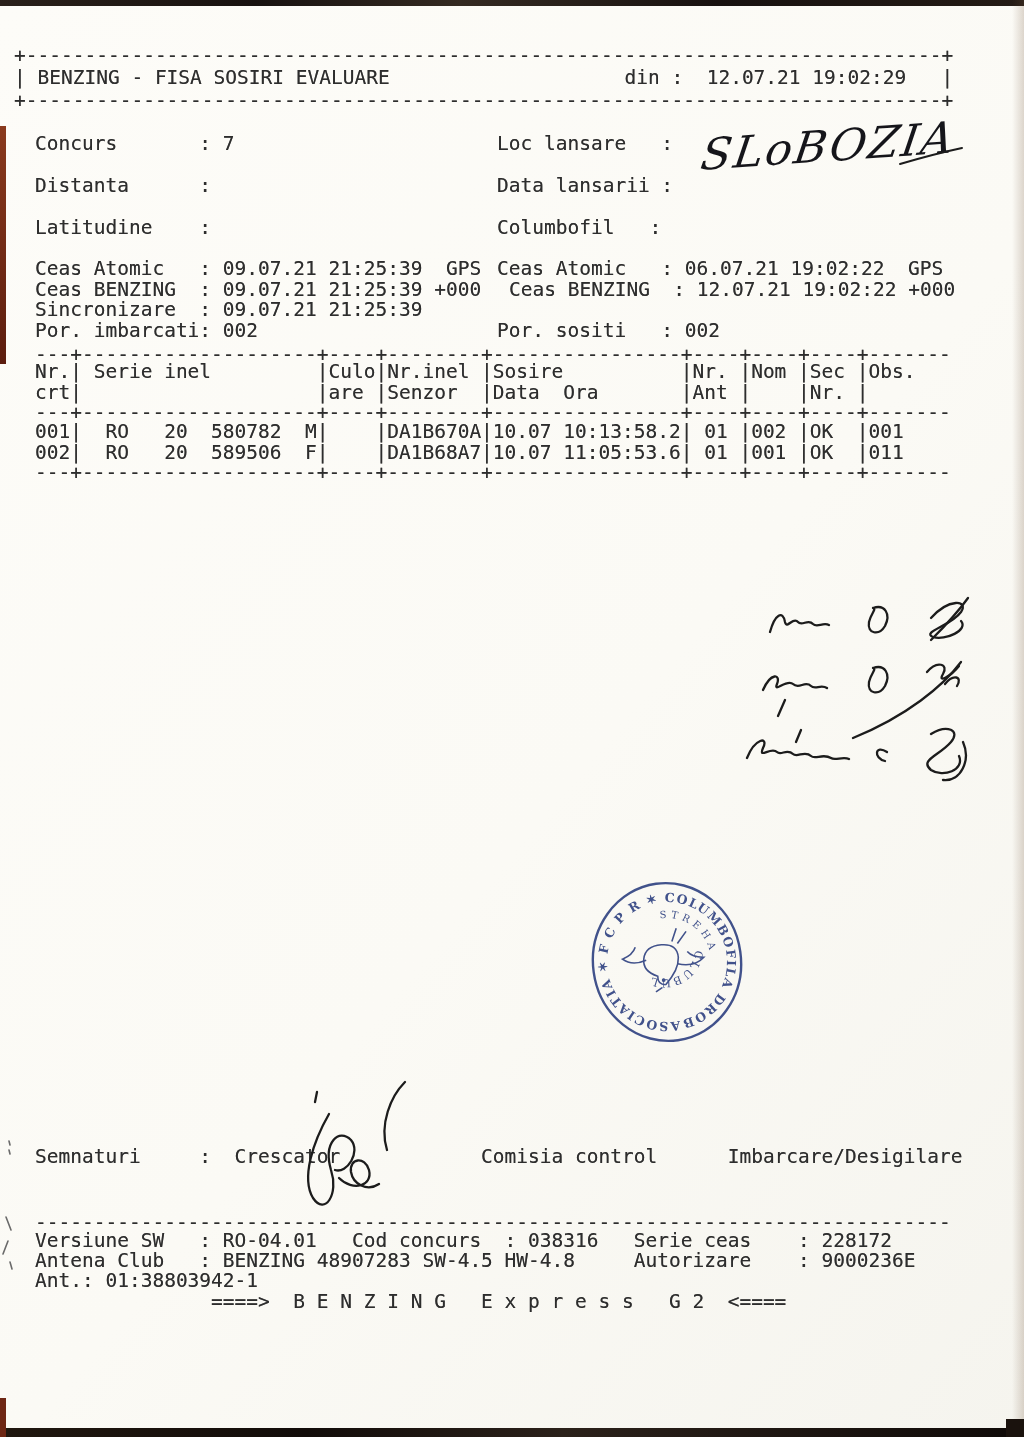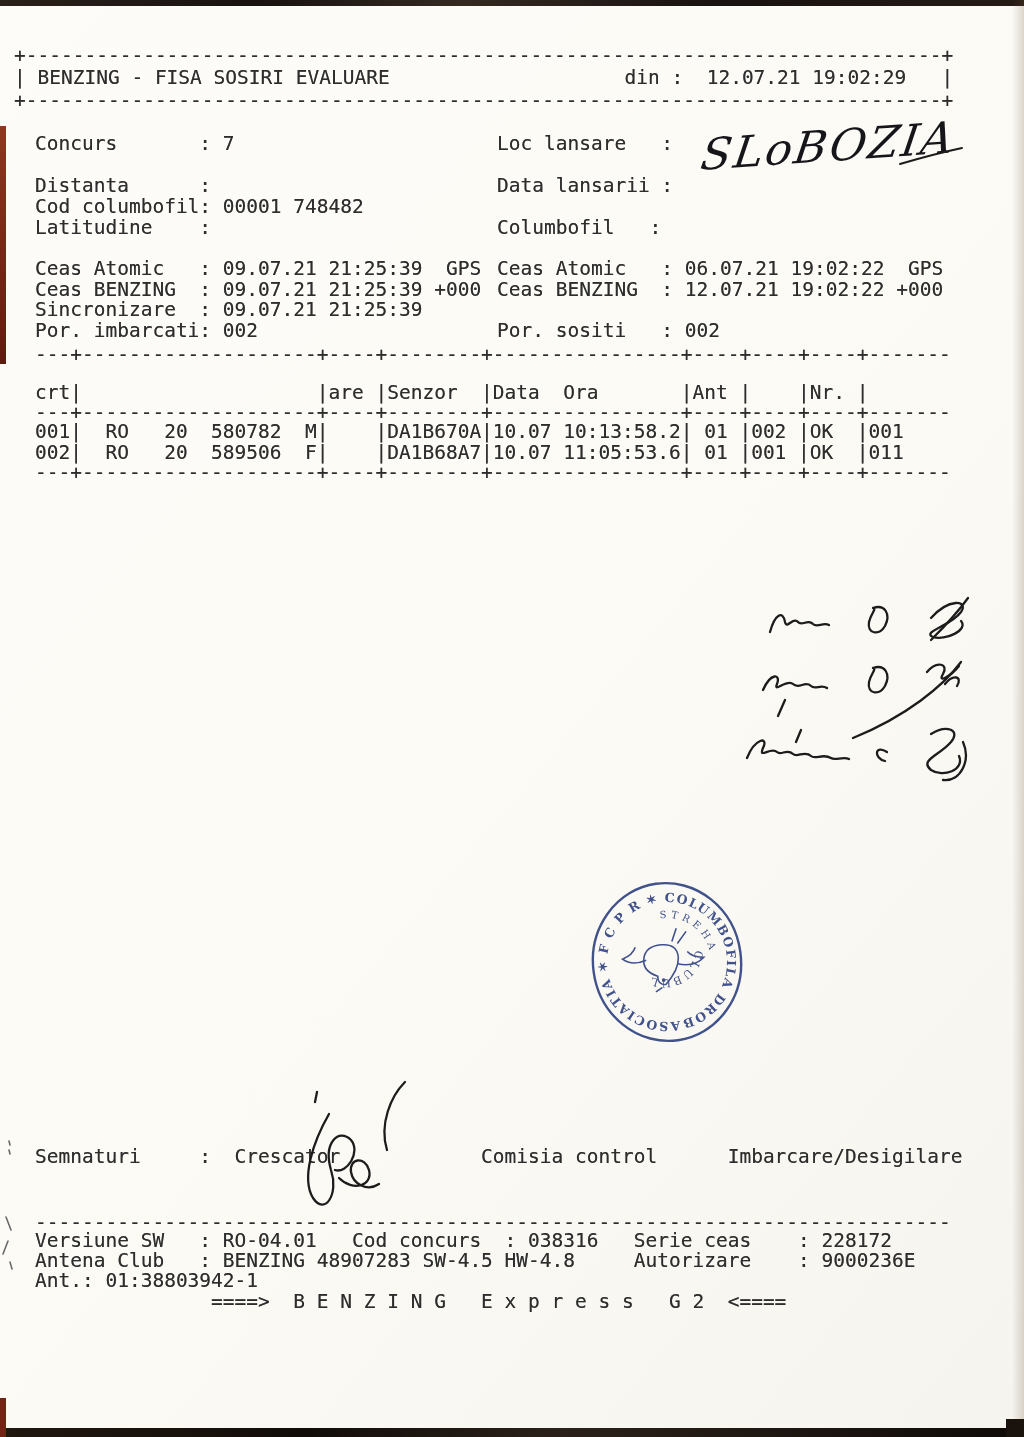--- a/index.html
+++ b/index.html
@@ -38,42 +38,42 @@
   <div class="edge-left-low"></div>
   <div class="edge-right"></div>
   <div class="corner-br"></div>
 
   <pre class="mono" style="left:14px;top:45px">+------------------------------------------------------------------------------+</pre>
   <pre class="mono" style="left:14px;top:67px">| BENZING - FISA SOSIRI EVALUARE                    din :  12.07.21 19:02:29   |</pre>
   <pre class="mono" style="left:14px;top:90px">+------------------------------------------------------------------------------+</pre>
 
   <pre class="mono" style="left:35px;top:133px">Concurs       : 7</pre>
   <pre class="mono" style="left:35px;top:175px">Distanta      :</pre>
-  <pre class="mono" style="left:35px;top:196px">Cod columbofil: 00001 748482</pre>
   <pre class="mono" style="left:35px;top:217px">Latitudine    :</pre>
 
   <pre class="mono" style="left:497px;top:133px">Loc lansare   :</pre>
   <pre class="mono" style="left:497px;top:175px">Data lansarii :</pre>
   <pre class="mono" style="left:497px;top:217px">Columbofil   :</pre>
 
   <svg style="left:688px;top:120px" width="290" height="72" viewBox="0 0 290 72">
     <text x="22" y="50" font-size="44" fill="#15151a" font-family="DejaVu Serif, serif" font-style="italic" letter-spacing="2" transform="skewX(-12) rotate(-4 22 50)">SLoBOZIA</text>
     <path class="ink" style="stroke-width:2" d="M212,44 q34,-10 62,-16"></path>
   </svg>
 
   <pre class="mono" style="left:35px;top:258px">Ceas Atomic   : 09.07.21 21:25:39  GPS</pre>
   <pre class="mono" style="left:35px;top:279px">Ceas BENZING  : 09.07.21 21:25:39 +000</pre>
   <pre class="mono" style="left:35px;top:299px">Sincronizare  : 09.07.21 21:25:39</pre>
   <pre class="mono" style="left:35px;top:320px">Por. imbarcati: 002</pre>
 
   <pre class="mono" style="left:497px;top:258px">Ceas Atomic   : 06.07.21 19:02:22  GPS</pre>
-  <pre class="mono" style="left:497px;top:279px">Ceas BENZING  : 12.07.21 19:02:22 +000</pre>
+  <pre class="mono" style="left:509px;top:279px">Ceas BENZING  : 12.07.21 19:02:22 +000</pre>
   <pre class="mono" style="left:497px;top:320px">Por. sositi   : 002</pre>
 
   <pre class="mono" style="left:35px;top:344px">---+--------------------+----+--------+----------------+----+----+----+-------</pre>
+  <pre class="mono" style="left:35px;top:361px">Nr.| Serie inel         |Culo|Nr.inel |Sosire          |Nr. |Nom |Sec |Obs.</pre>
   <pre class="mono" style="left:35px;top:382px">crt|                    |are |Senzor  |Data  Ora       |Ant |    |Nr. |</pre>
   <pre class="mono" style="left:35px;top:402px">---+--------------------+----+--------+----------------+----+----+----+-------</pre>
   <pre class="mono" style="left:35px;top:421px">001|  RO   20  580782  M|    |DA1B670A|10.07 10:13:58.2| 01 |002 |OK  |001</pre>
   <pre class="mono" style="left:35px;top:442px">002|  RO   20  589506  F|    |DA1B68A7|10.07 11:05:53.6| 01 |001 |OK  |011</pre>
   <pre class="mono" style="left:35px;top:462px">---+--------------------+----+--------+----------------+----+----+----+-------</pre>
 
   <svg style="left:735px;top:580px" width="270" height="215" viewBox="0 0 270 215">
     <g>
       <path class="ink" d="M35,52 C40,34 48,30 50,42 C52,50 58,36 63,42 C67,47 73,38 78,44 C82,48 88,42 94,45"></path>
       <path class="ink" d="M138,28 C150,24 156,34 150,46 C144,56 132,54 134,42 C136,33 142,29 138,28"></path>

